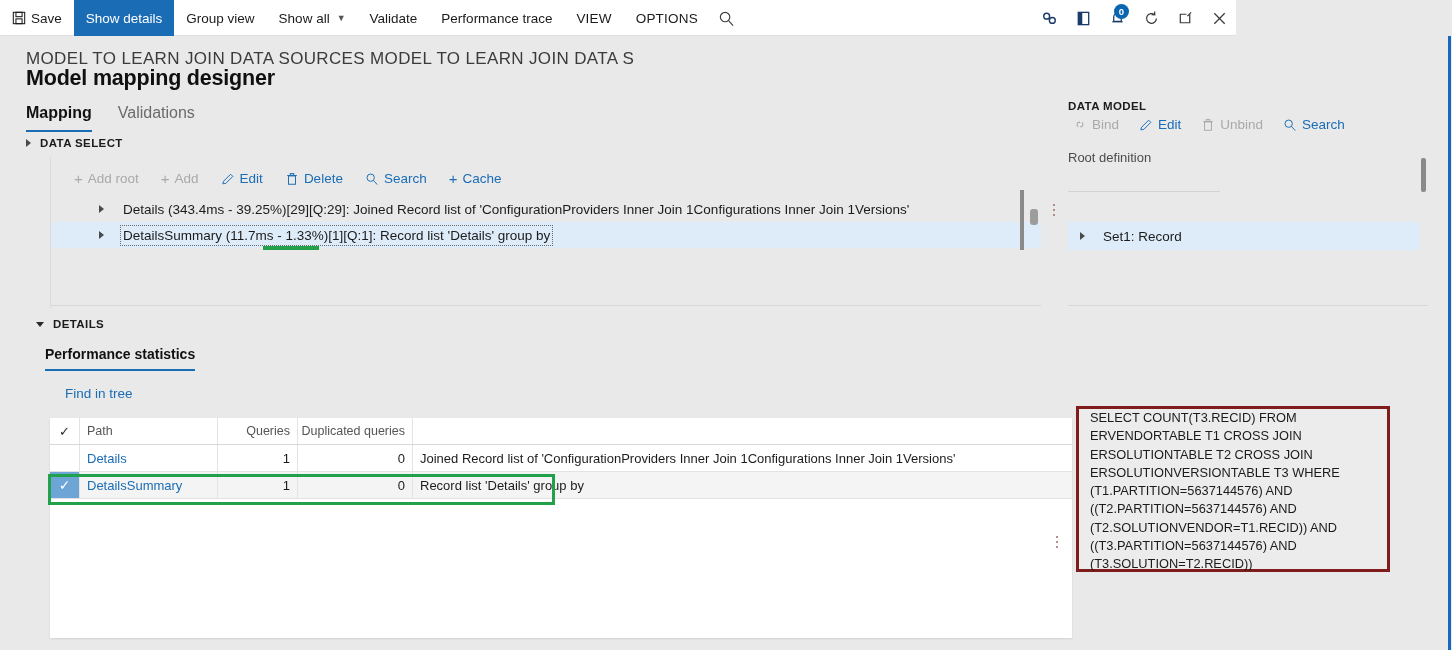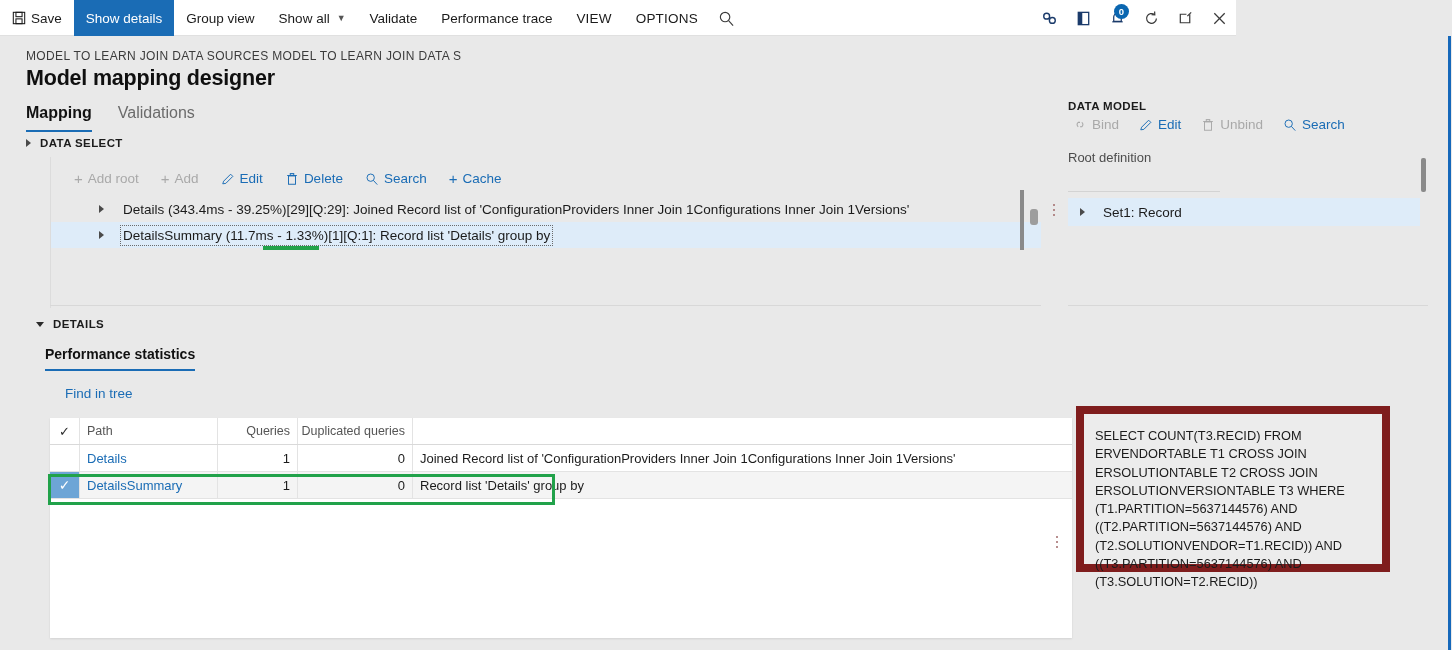--- a/index.html
+++ b/index.html
@@ -40,21 +40,21 @@
     position: absolute; top: 4px; right: 5px;
     width: 15px; height: 15px; border-radius: 50%;
     background: #0a66b0; color: #fff;
     font-size: 9.5px; line-height: 15px; text-align: center;
     font-weight: 600;
   }
 
   
   .breadcrumb {
     position: absolute; left: 26px; top: 49px;
-    font-size: 12px; color: #3b3b3b; letter-spacing: .35px;
+    font-size: 17px; color: #3b3b3b; letter-spacing: .35px;
   }
   .pagetitle {
     position: absolute; left: 26px; top: 66px;
     font-size: 21.5px; font-weight: bold; color: #101010;
     letter-spacing: -.2px;
   }
 
   
   .toptabs {
     position: absolute; left: 26px; top: 104px;
@@ -137,21 +137,21 @@
     position: absolute; left: 50px; top: 305px; width: 991px;
     border-top: 1px solid #d8d8d8;
   }
 
   
   .dm-wrap { position: absolute; left: 1068px; top: 100px; width: 356px; }
   .dm-toolbar { display: flex; align-items: center; gap: 2px; margin-top: 1px; margin-left: -4px; }
   .dm-rootlabel { font-size: 13px; color: #4c4c4c; margin-top: 14px; }
   .dm-rule { margin-top: 26px; width: 152px; border-top: 1px solid #d3d3d3; }
   .dm-node {
-    margin-top: 6px; height: 28px; display: flex; align-items: center;
+    margin-top: 30px; height: 28px; display: flex; align-items: center;
     background: #deecf9; font-size: 13.5px; color: #1b1b1b;
     padding-left: 12px; width: 352px; cursor: default;
   }
   .dm-node .tri { margin-right: 18px; }
   .dm-underline {
     position: absolute; left: 1068px; top: 305px; width: 360px;
     border-top: 1px solid #d8d8d8;
   }
   .scroll-right {
     position: absolute; left: 1421px; top: 158px;
@@ -204,22 +204,22 @@
   .greenbox-row {
     position: absolute; left: 48px; top: 474px;
     width: 507px; height: 31px;
     border: 3px solid #21a24a; pointer-events: none;
   }
 
   
   .sqlpanel {
     position: absolute; left: 1076px; top: 406px;
     width: 314px; height: 166px;
-    border: 8px solid #7f1d1d; background: #ececec;
-    padding: 13px 11px;
+    border: 3px solid #7f1d1d; background: #ececec;
+    padding: 0 11px;
     font-size: 12.8px; line-height: 18.3px; color: #1b1b1b;
     white-space: pre-line;
   }
   .dots-tree { left: 1053px; top: 204px; }
   .dots-sql  { left: 1056px; top: 536px; }
 </style>
 </head>
 <body>
 
 <div class="cmdbar">

